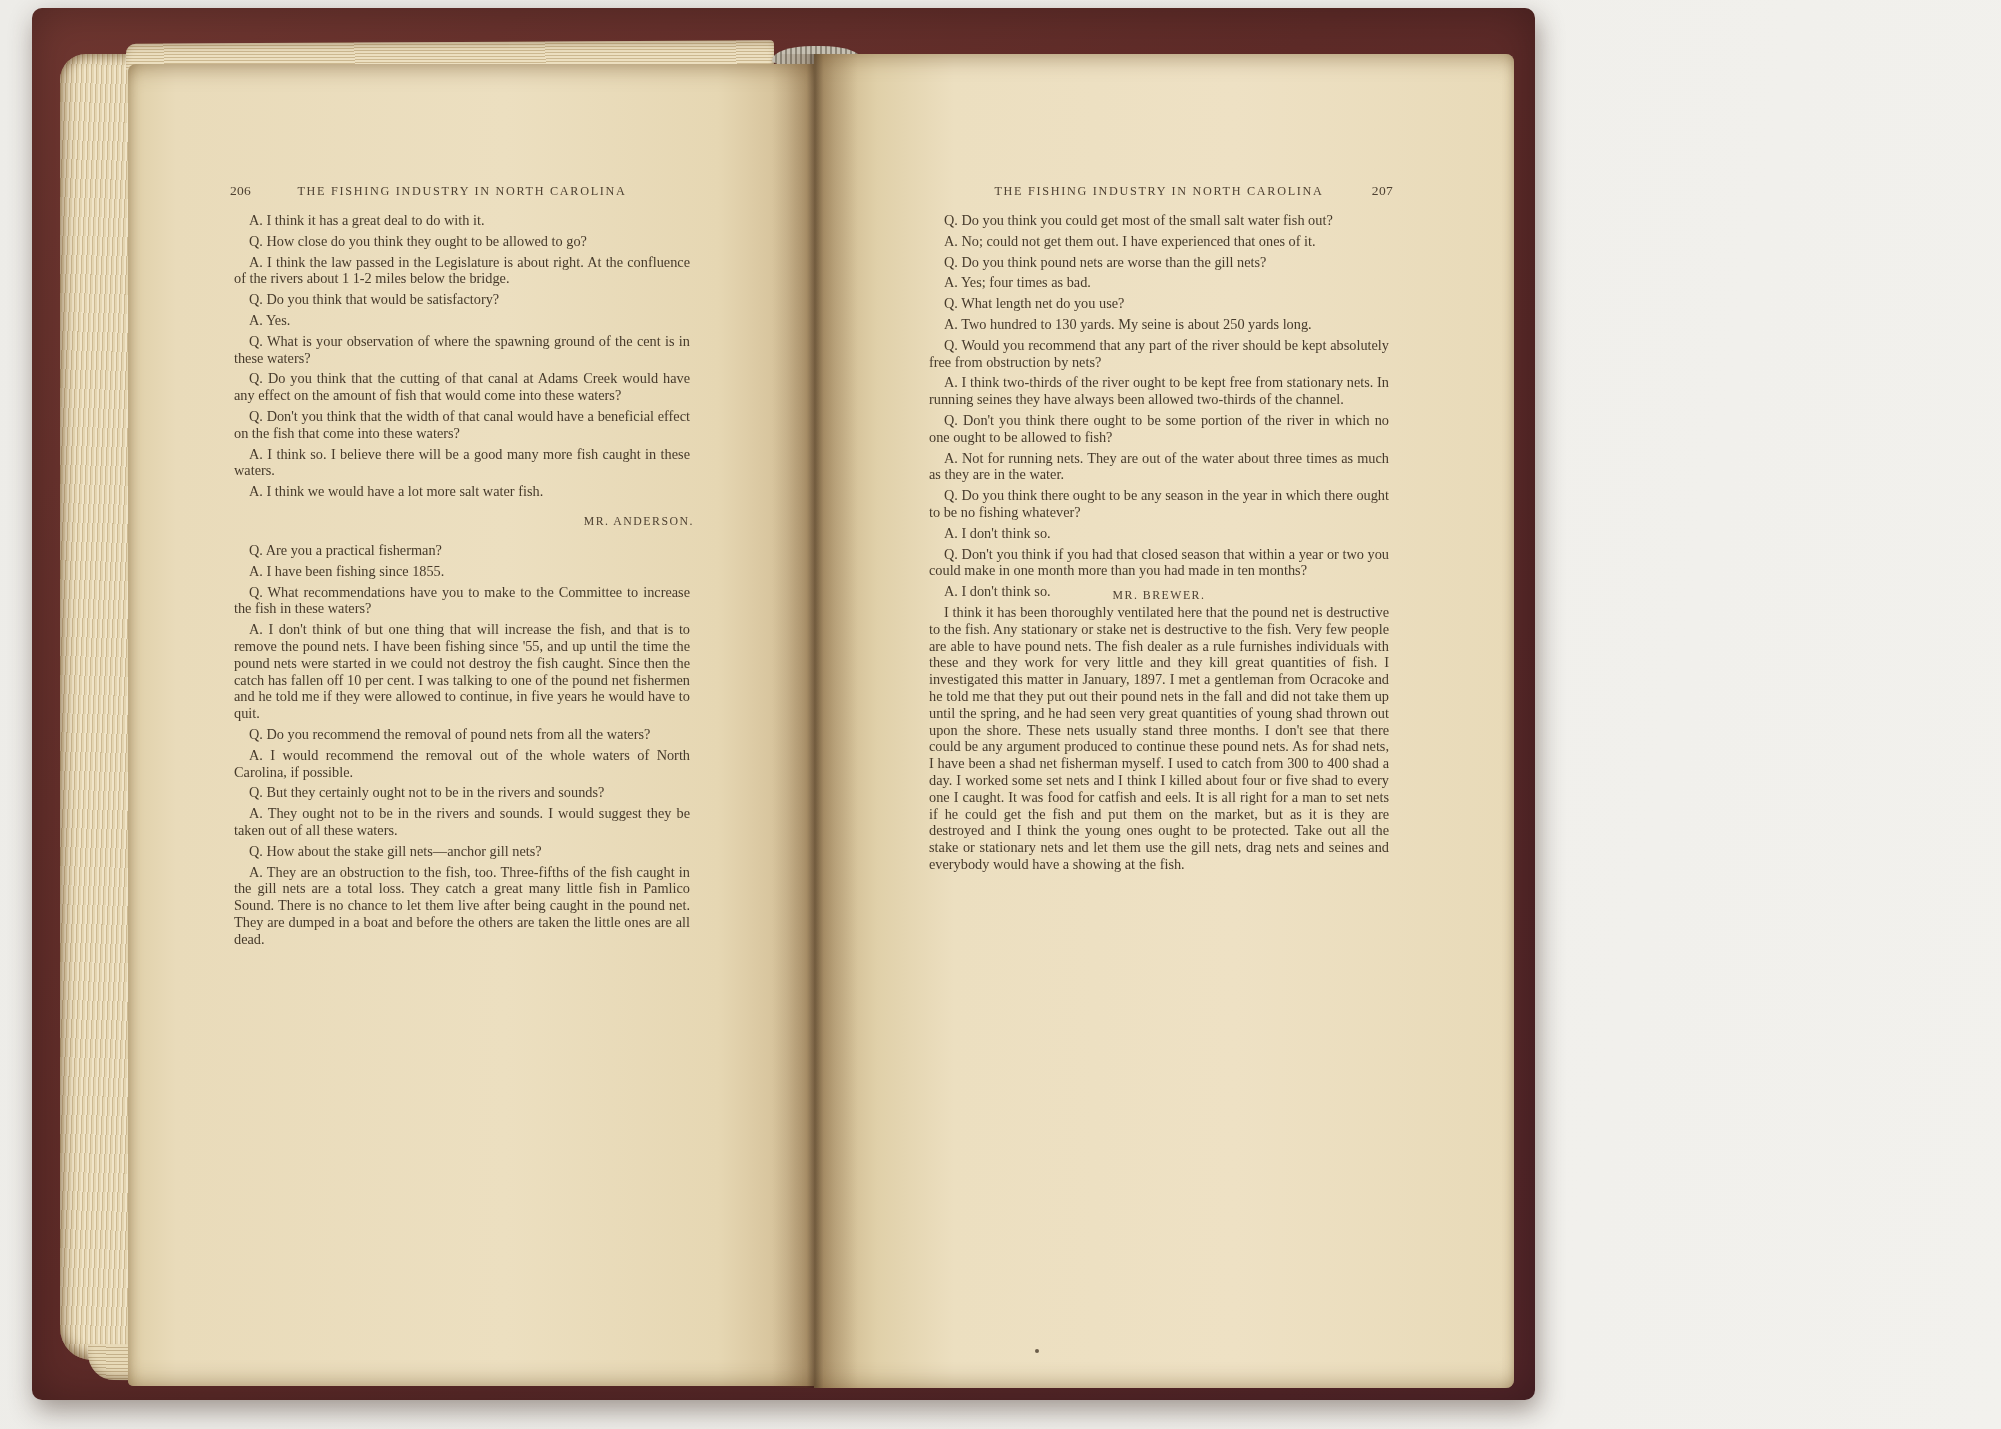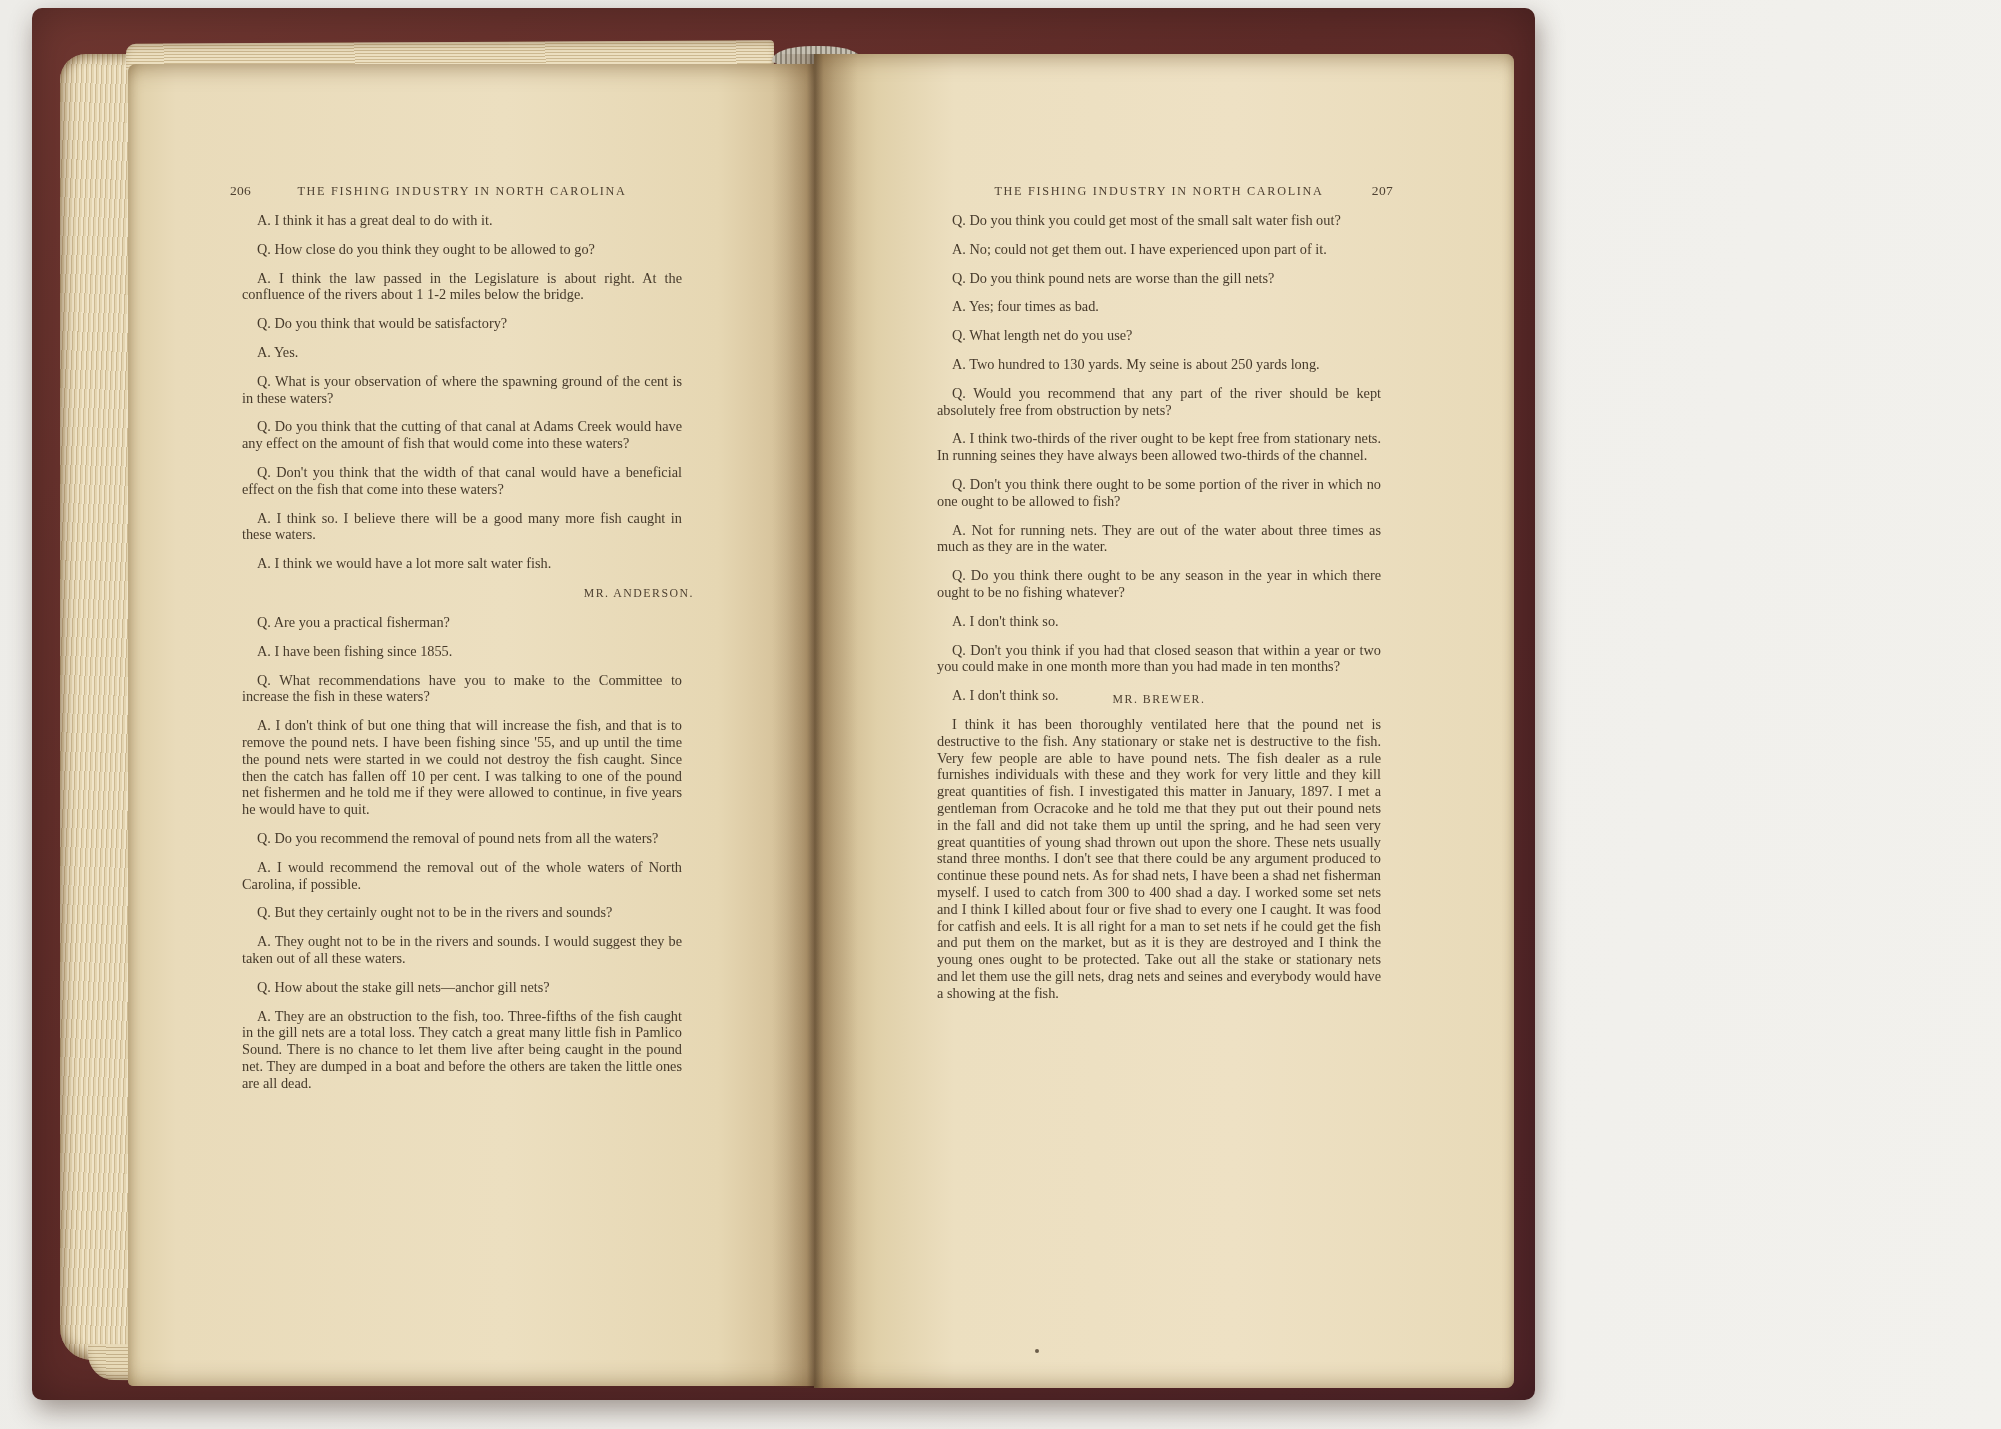--- a/index.html
+++ b/index.html
@@ -57,21 +57,21 @@
   .page.left .content{left:102px;width:464px;}
   .page.right .content{left:111px;width:468px;top:130px;}
   .page-header{
     position:relative;text-align:center;font-size:12.2px;letter-spacing:1.7px;
     color:#4e4132;margin-bottom:13px;white-space:nowrap;
   }
   .pagenum{position:absolute;top:-1px;font-size:13.5px;letter-spacing:.3px;}
   .num-left{left:0;}
   .num-right{right:0;}
   .para{
-    margin:12px;text-indent:15px;text-align:justify;
+    margin:4px;text-indent:15px;text-align:justify;
     font-size:14.3px;line-height:16.8px;color:#463a2b;
   }
   .para i{font-style:italic;}
   .section-heading{
     text-align:right;font-size:11.8px;letter-spacing:1.5px;color:#4e4132;
     margin:14px 0 13px;text-indent:0;
   }
   .answer-heading{position:relative;}
   .answer-heading .inline-heading{
     position:absolute;left:50%;top:4px;transform:translateX(-50%);
@@ -122,21 +122,21 @@
   </div>
 
   <div class="page right">
     <div class="content">
       <div class="page-header">
         <span>THE FISHING INDUSTRY IN NORTH CAROLINA</span>
         <span class="pagenum num-right">207</span>
       </div>
       <div id="right-blocks">
           <p class="para">Q. Do you think you could get most of the small salt water fish out?</p>
-          <p class="para">A. No; could not get them out. I have experienced upon part of it.</p>
+          <p class="para">A. No; could not get them out. I have experienced that ones of it.</p>
           <p class="para">Q. Do you think pound nets are worse than the gill nets?</p>
           <p class="para">A. Yes; four times as bad.</p>
           <p class="para">Q. What length net do you use?</p>
           <p class="para">A. Two hundred to 130 yards. My seine is about 250 yards long.</p>
           <p class="para">Q. Would you recommend that any part of the river should be kept absolutely free from obstruction by nets?</p>
           <p class="para">A. I think two-thirds of the river ought to be kept free from stationary nets. In running seines they have always been allowed two-thirds of the channel.</p>
           <p class="para">Q. Don't you think there ought to be some portion of the river in which no one ought to be allowed to fish?</p>
           <p class="para">A. Not for running nets. They are out of the water about three times as much as they are in the water.</p>
           <p class="para">Q. Do you think there ought to be any season in the year in which there ought to be no fishing whatever?</p>
           <p class="para">A. I don't think so.</p>

